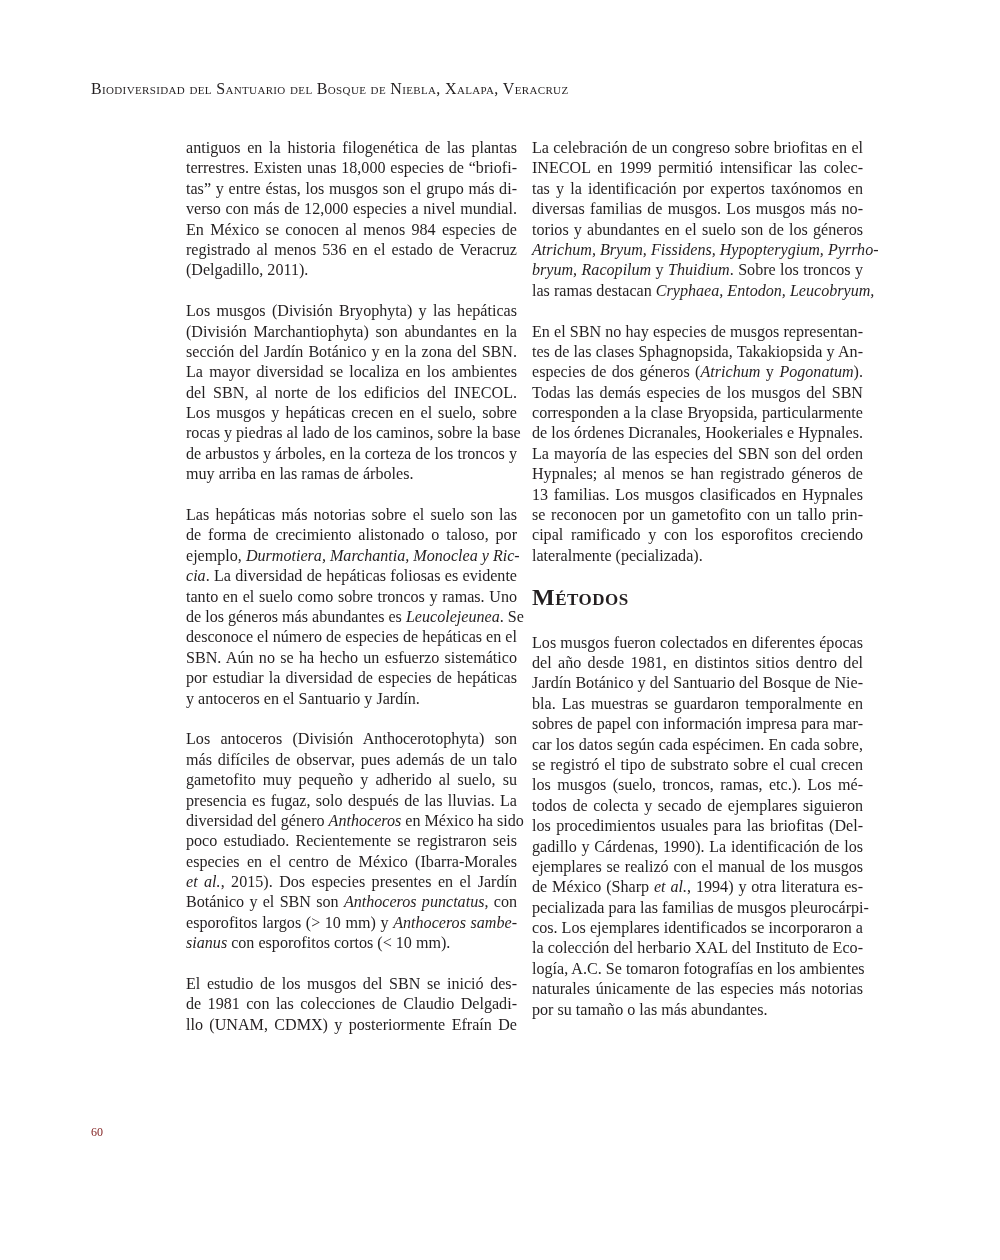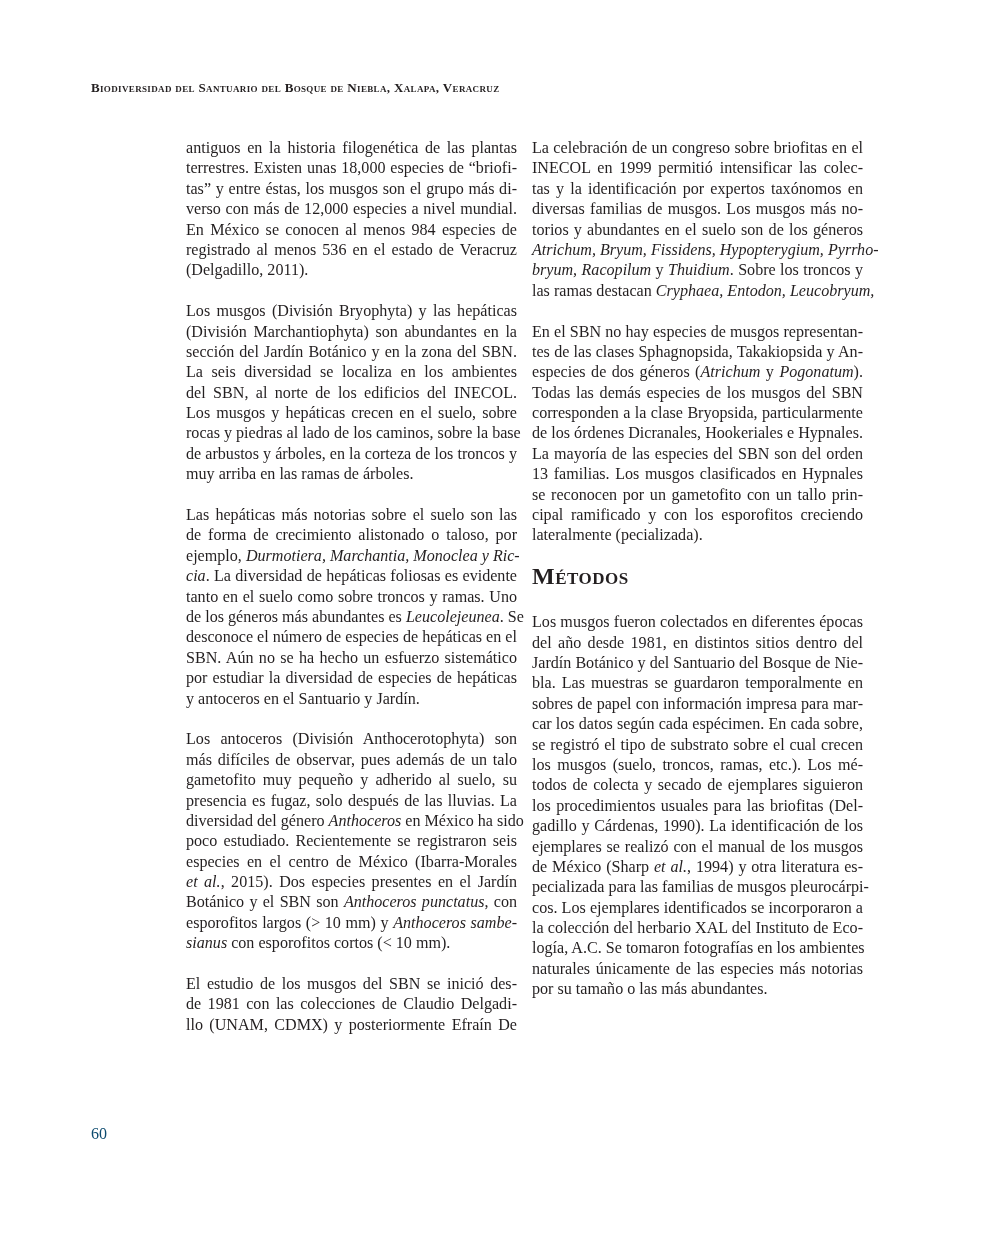--- a/index.html
+++ b/index.html
@@ -1,50 +1,50 @@
 <!DOCTYPE html>
 <html><head>
   <meta charset="utf-8">
   <style>
     html, body { margin: 0; padding: 0; background: #ffffff; }
     body { width: 1000px; height: 1260px; position: relative; overflow: hidden;
            font-family: "Liberation Serif", "DejaVu Serif", serif; color: #231f20; }
-    .running-head { position: absolute; left: 91px; top: 80px; font-size: 13px;
-                    font-variant: small-caps; letter-spacing: 0.35px; color: #231f20; font-weight: bold; }
+    .running-head { position: absolute; left: 91px; top: 80px; font-size: 16px;
+                    font-variant: small-caps; letter-spacing: 0.35px; color: #231f20; }
     .col { position: absolute; top: 138px; width: 331px; font-size: 16.1px; line-height: 20.4px; margin-left: 14px; }
     .col.left { left: 172px; }
     .col.right { left: 518px; }
     .para { margin: 0 0 20.4px 0; }
     .line { display: block; white-space: nowrap; text-align: justify; text-align-last: justify; height: 20.4px; }
     .line.last { text-align-last: left; }
     .it { font-style: italic; font-family: Liberation Serif, serif; }
     .heading { font-size: 24px; font-weight: bold; font-variant: small-caps; letter-spacing: 0.5px;
                margin: 12px 0 22px 0; height: 24px; }
-    .folio { position: absolute; left: 91px; top: 1125px; font-size: 16px; color: #0c4a6e; }
+    .folio { position: absolute; left: 91px; top: 1125px; font-size: 12px; color: #7f1d1d; }
   </style>
 </head>
 <body>
 
 <div class="running-head">Biodiversidad del Santuario del Bosque de Niebla, Xalapa, Veracruz</div>
 
 <div class="col left">
     <p class="para">
       <span class="line"><span>antiguos en la historia filogenética de las plantas</span></span>
       <span class="line"><span>terrestres. Existen unas 18,000 especies de “briofi-</span></span>
       <span class="line"><span>tas” y entre éstas, los musgos son el grupo más di-</span></span>
       <span class="line"><span>verso con más de 12,000 especies a nivel mundial.</span></span>
       <span class="line"><span>En México se conocen al menos 984 especies de</span></span>
       <span class="line"><span>registrado al menos 536 en el estado de Veracruz</span></span>
       <span class="line last"><span>(Delgadillo, 2011).</span></span>
     </p>
     <p class="para">
       <span class="line"><span>Los musgos (División Bryophyta) y las hepáticas</span></span>
       <span class="line"><span>(División Marchantiophyta) son abundantes en la</span></span>
       <span class="line"><span>sección del Jardín Botánico y en la zona del SBN.</span></span>
-      <span class="line"><span>La seis diversidad se localiza en los ambientes</span></span>
+      <span class="line"><span>La mayor diversidad se localiza en los ambientes</span></span>
       <span class="line"><span>del SBN, al norte de los edificios del INECOL.</span></span>
       <span class="line"><span>Los musgos y hepáticas crecen en el suelo, sobre</span></span>
       <span class="line"><span>rocas y piedras al lado de los caminos, sobre la base</span></span>
       <span class="line"><span>de arbustos y árboles, en la corteza de los troncos y</span></span>
       <span class="line last"><span>muy arriba en las ramas de árboles.</span></span>
     </p>
     <p class="para">
       <span class="line"><span>Las hepáticas más notorias sobre el suelo son las</span></span>
       <span class="line"><span>de forma de crecimiento alistonado o taloso, por</span></span>
       <span class="line"><span>ejemplo, </span><span class="it">Durmotiera, Marchantia, Monoclea y Ric-</span></span>
@@ -89,20 +89,21 @@
         <span class="line"><span>las ramas destacan </span><span class="it">Cryphaea, Entodon, Leucobryum,</span></span>
       </p>
       <p class="para">
         <span class="line"><span>En el SBN no hay especies de musgos representan-</span></span>
         <span class="line"><span>tes de las clases Sphagnopsida, Takakiopsida y An-</span></span>
         <span class="line"><span>especies de dos géneros (</span><span class="it">Atrichum</span><span> y </span><span class="it">Pogonatum</span><span>).</span></span>
         <span class="line"><span>Todas las demás especies de los musgos del SBN</span></span>
         <span class="line"><span>corresponden a la clase Bryopsida, particularmente</span></span>
         <span class="line"><span>de los órdenes Dicranales, Hookeriales e Hypnales.</span></span>
         <span class="line"><span>La mayoría de las especies del SBN son del orden</span></span>
+        <span class="line"><span>Hypnales; al menos se han registrado géneros de</span></span>
         <span class="line"><span>13 familias. Los musgos clasificados en Hypnales</span></span>
         <span class="line"><span>se reconocen por un gametofito con un tallo prin-</span></span>
         <span class="line"><span>cipal ramificado y con los esporofitos creciendo</span></span>
         <span class="line last"><span>lateralmente (pecializada).</span></span>
       </p>
     </div>
   <div class="heading">Métodos</div>
   <div>
       <p class="para">
         <span class="line"><span>Los musgos fueron colectados en diferentes épocas</span></span>

